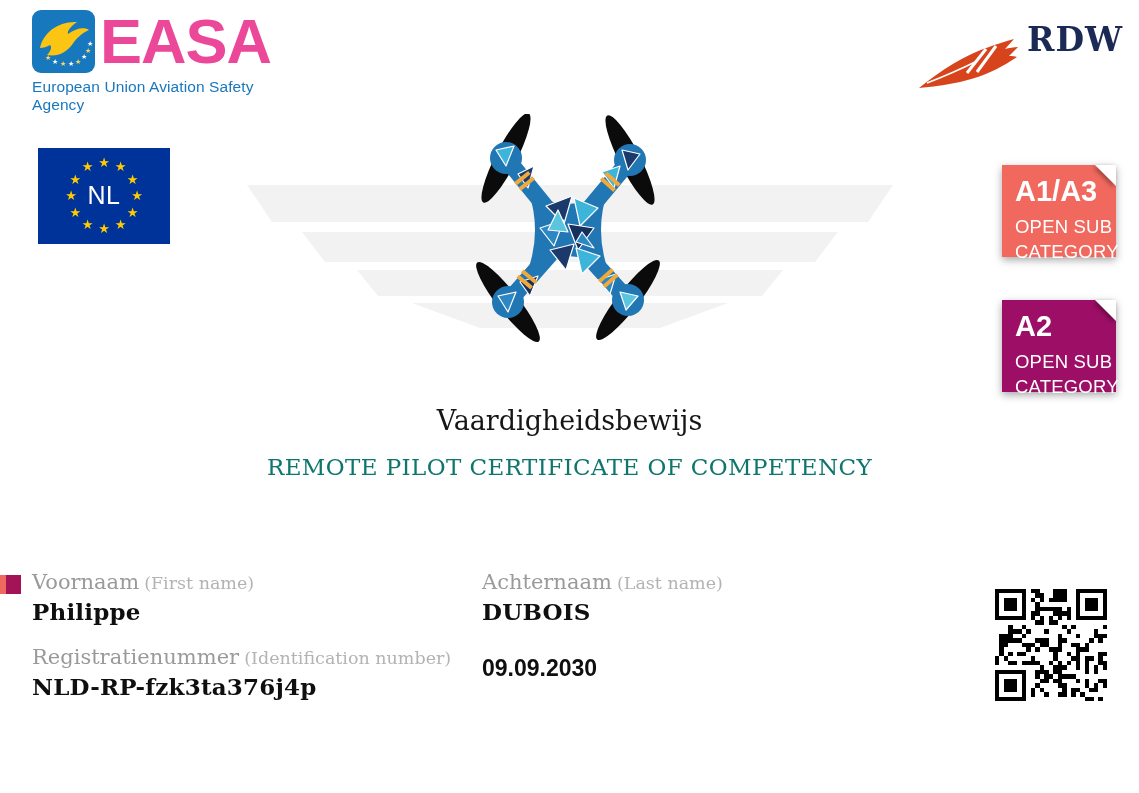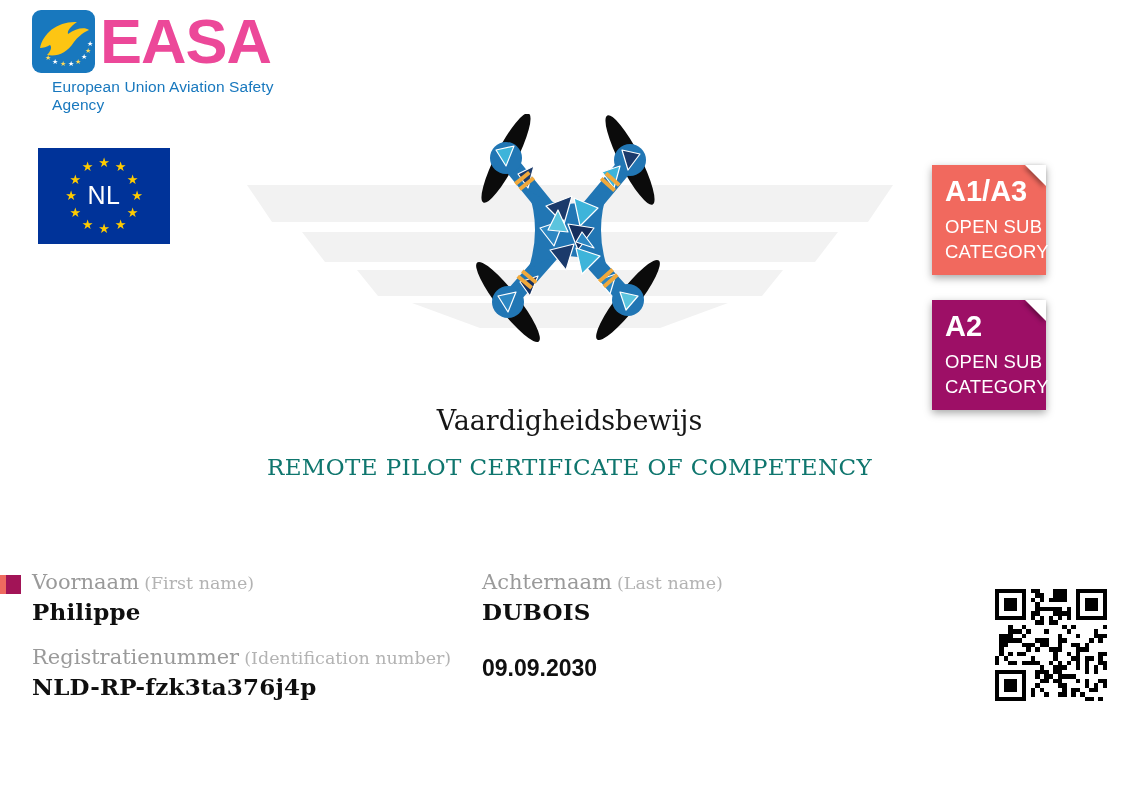--- a/index.html
+++ b/index.html
@@ -6,41 +6,41 @@
   .page{position:relative;width:1139px;height:793px;background:#ffffff;overflow:hidden;
         font-family:"DejaVu Serif",serif;}
 
   
   .easa{position:absolute;left:32px;top:10px;width:250px;}
   .easa-row{display:flex;align-items:flex-start;}
   .easa-tile{width:63px;height:63px;background:#1878be;border-radius:9px;flex:0 0 auto;}
   .easa-word{font-family:"Liberation Sans",sans-serif;font-weight:bold;color:#ec4899;
              font-size:63px;line-height:63px;letter-spacing:-1px;margin-left:5px;}
   .easa-tag{font-family:"Liberation Sans",sans-serif;color:#1878be;font-size:15.5px;
-            font-weight:500;margin-top:5px;letter-spacing:0.1px;margin-left:20px;}
+            font-weight:500;margin-top:5px;letter-spacing:0.1px;}
 
   
   .rdw{position:absolute;left:915px;top:14px;width:200px;height:80px;}
   .rdw-word{position:absolute;left:112px;top:6px;font-family:"DejaVu Serif",serif;
             font-weight:bold;font-size:33px;color:#1b2a55;letter-spacing:1px;}
   .rdw-swoosh{position:absolute;left:0;top:8px;}
 
   
   .flag{position:absolute;left:38px;top:148px;width:132px;height:96px;background:#003399;}
   .flag .star{position:absolute;color:#ffcc00;font-family:"DejaVu Sans",sans-serif;
               font-size:13px;line-height:13px;transform:translate(-50%,-50%);}
   .flag .cc{position:absolute;left:50%;top:50%;transform:translate(-50%,-52%);
             color:#ffffff;font-family:"Liberation Sans",sans-serif;font-size:25px;letter-spacing:0.5px;}
 
   
   .wings{position:absolute;left:240px;top:180px;}
   .drone{position:absolute;left:448px;top:114px;}
 
   
-  .badge{position:absolute;left:932px;width:114px;height:110px;color:#fff;
+  .badge{position:absolute;left:1002px;width:114px;height:92px;color:#fff;
          box-shadow:0 3px 8px rgba(0,0,0,0.35);padding:10px 0 0 13px;box-sizing:border-box;
          font-family:"Liberation Sans",sans-serif;}
   .badge-a1a3{top:165px;background:#f1695e;}
   .badge-a2{top:300px;background:#9d0f66;}
   .badge .fold{position:absolute;top:0;right:0;width:0;height:0;
                border-top:21px solid #ffffff;border-left:21px solid transparent;
                filter:drop-shadow(-2px 2px 2px rgba(0,0,0,0.35));}
   .badge .code{font-size:29px;font-weight:bold;line-height:32px;margin-bottom:7px;}
   .badge .sub{font-size:18.5px;font-weight:400;line-height:25px;letter-spacing:0.2px;}
 
@@ -88,20 +88,30 @@
               <text x="53" y="43" fill="#ffd957">★</text>
               <text x="55" y="36" fill="#ffffff">★</text>
             </g>
         </svg>
       </div>
       <div class="easa-word">EASA</div>
     </div>
     <div class="easa-tag">European Union Aviation Safety Agency</div>
   </div>
 
+  <div class="rdw">
+    <svg class="rdw-swoosh" width="108" height="72" viewBox="0 0 108 72">
+      <path d="M4,66 C26,48 50,33 74,25 C82,22 91,19 99,17 L90,27 C94,26 99,25 103,25
+               L94,34 C97,34 100,34 102,35 L91,42 C79,49 63,56 45,60 C31,63 16,65 4,66 Z" fill="#d7431b"></path>
+      <path d="M71,27 L52,51" stroke="#ffffff" stroke-width="3" fill="none"></path>
+      <path d="M81,24 L62,50" stroke="#ffffff" stroke-width="3" fill="none"></path>
+      <path d="M12,61 C30,54 46,47 60,40" stroke="#ffffff" stroke-width="1.6" fill="none"></path>
+    </svg>
+    <div class="rdw-word">RDW</div>
+  </div>
 
   <div class="flag" id="eu-flag" style="background: rgb(0, 51, 153);">
     <span class="cc">NL</span>
   <span class="star" style="left: 66px; top: 14px; color: rgb(255, 204, 0);">★</span>
       <span class="star" style="left: 82.5px; top: 18.4212px; color: rgb(255, 204, 0);">★</span>
       <span class="star" style="left: 94.5788px; top: 30.5px; color: rgb(255, 204, 0);">★</span>
       <span class="star" style="left: 99px; top: 47px; color: rgb(255, 204, 0);">★</span>
       <span class="star" style="left: 94.5788px; top: 63.5px; color: rgb(255, 204, 0);">★</span>
       <span class="star" style="left: 82.5px; top: 75.5788px; color: rgb(255, 204, 0);">★</span>
       <span class="star" style="left: 66px; top: 80px; color: rgb(255, 204, 0);">★</span>

